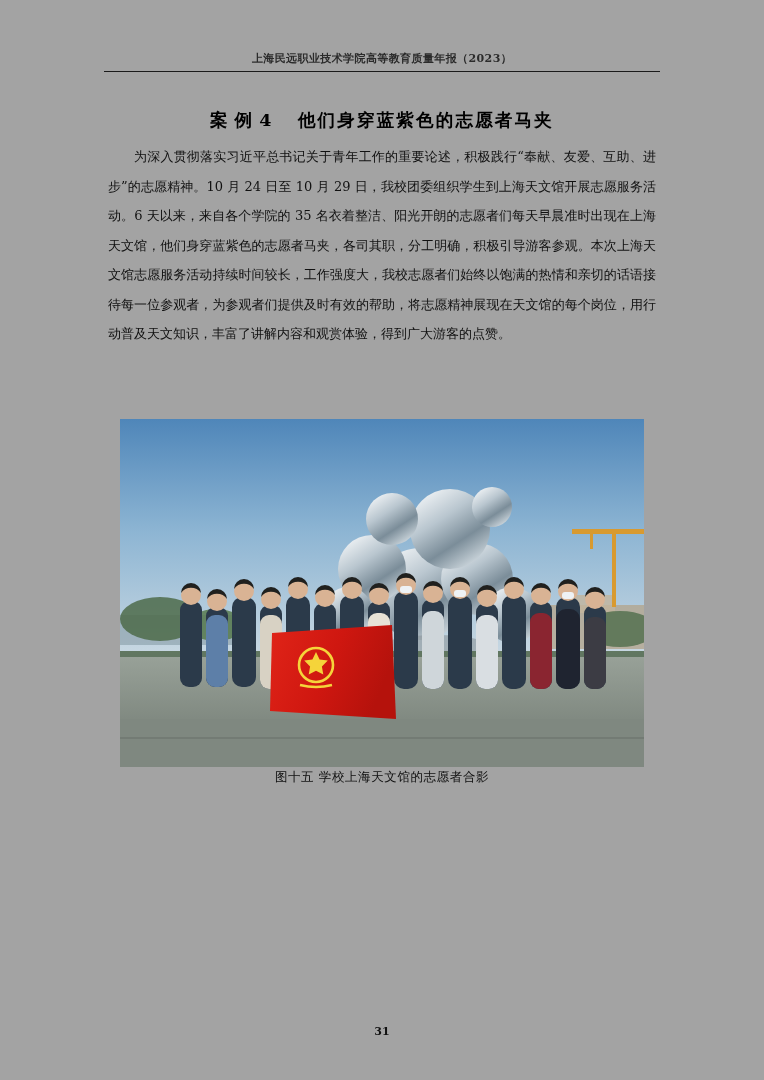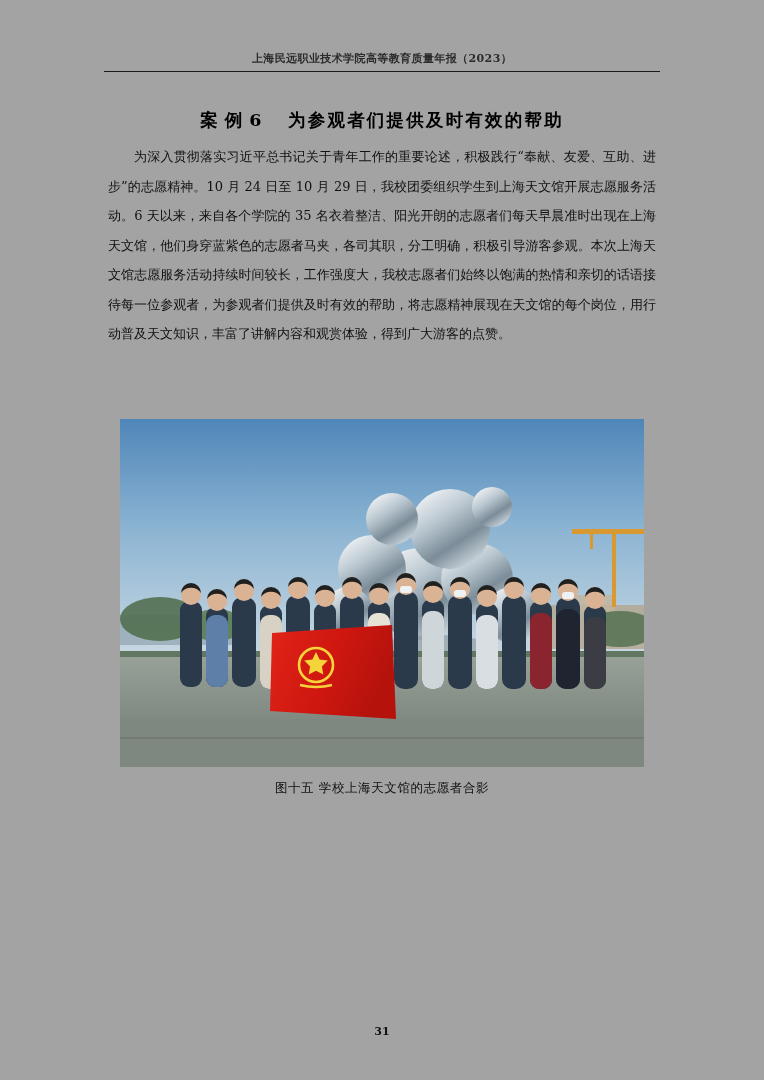--- a/index.html
+++ b/index.html
@@ -91,21 +91,21 @@
   .photo {
     position: relative;
     width: 524px;
     height: 348px;
     overflow: hidden;
     background: #6e8fa8;
   }
   .photo svg { display: block; width: 100%; height: 100%; }
 
   .fig-caption {
-    margin-top: 13px;
+    margin-top: 2px;
     text-align: center;
     font-size: 12.5px;
     color: #111;
     letter-spacing: 0.6px;
     font-family: "DejaVu Serif", "Liberation Serif", serif;
   }
 
   
   .page-number {
     position: absolute;
@@ -123,21 +123,21 @@
 <body>
 
 <div class="page">
 
   <div class="header">
     <div class="header-text">上海民远职业技术学院高等教育质量年报（2023）</div>
     <div class="header-rule"></div>
   </div>
 
   <div class="case-title">
-    <span class="num">案 例 6</span><span class="gap"></span><span>为参观者们提供及时有效的帮助</span>
+    <span class="num">案 例 4</span><span class="gap"></span><span>他们身穿蓝紫色的志愿者马夹</span>
   </div>
 
   <div class="body-block">
     <p class="para">为深入贯彻落实习近平总书记关于青年工作的重要论述，积极践行“奉献、友爱、互助、进步”的志愿精神。10 月 24 日至 10 月 29 日，我校团委组织学生到上海天文馆开展志愿服务活动。6 天以来，来自各个学院的 35 名衣着整洁、阳光开朗的志愿者们每天早晨准时出现在上海天文馆，他们身穿蓝紫色的志愿者马夹，各司其职，分工明确，积极引导游客参观。本次上海天文馆志愿服务活动持续时间较长，工作强度大，我校志愿者们始终以饱满的热情和亲切的话语接待每一位参观者，为参观者们提供及时有效的帮助，将志愿精神展现在天文馆的每个岗位，用行动普及天文知识，丰富了讲解内容和观赏体验，得到广大游客的点赞。</p>
   </div>
 
   <div class="figure-wrap">
     <div class="photo">
       <svg viewBox="0 0 524 348" preserveAspectRatio="none">
         <defs>

